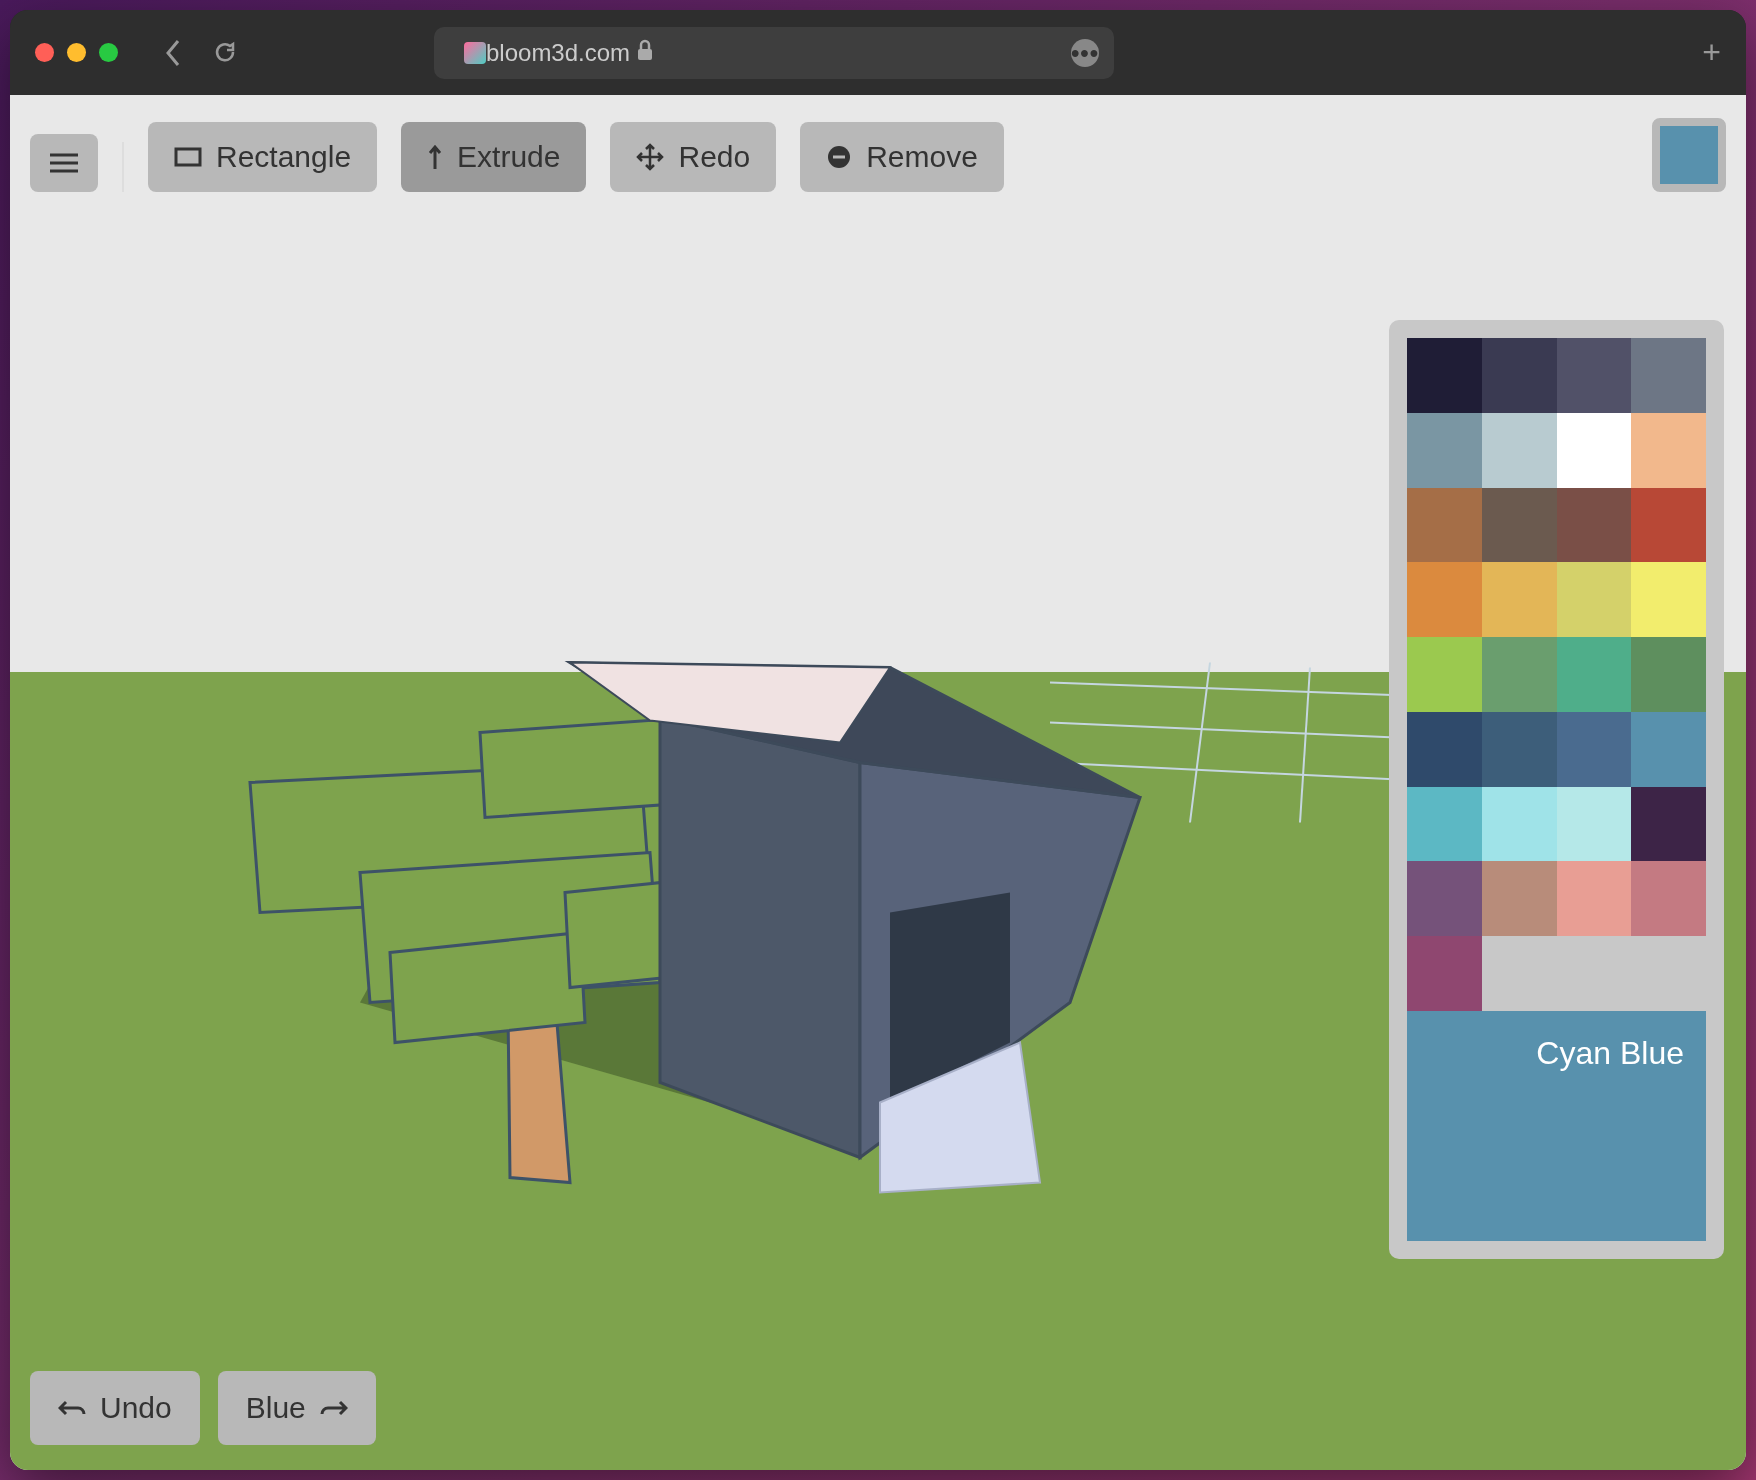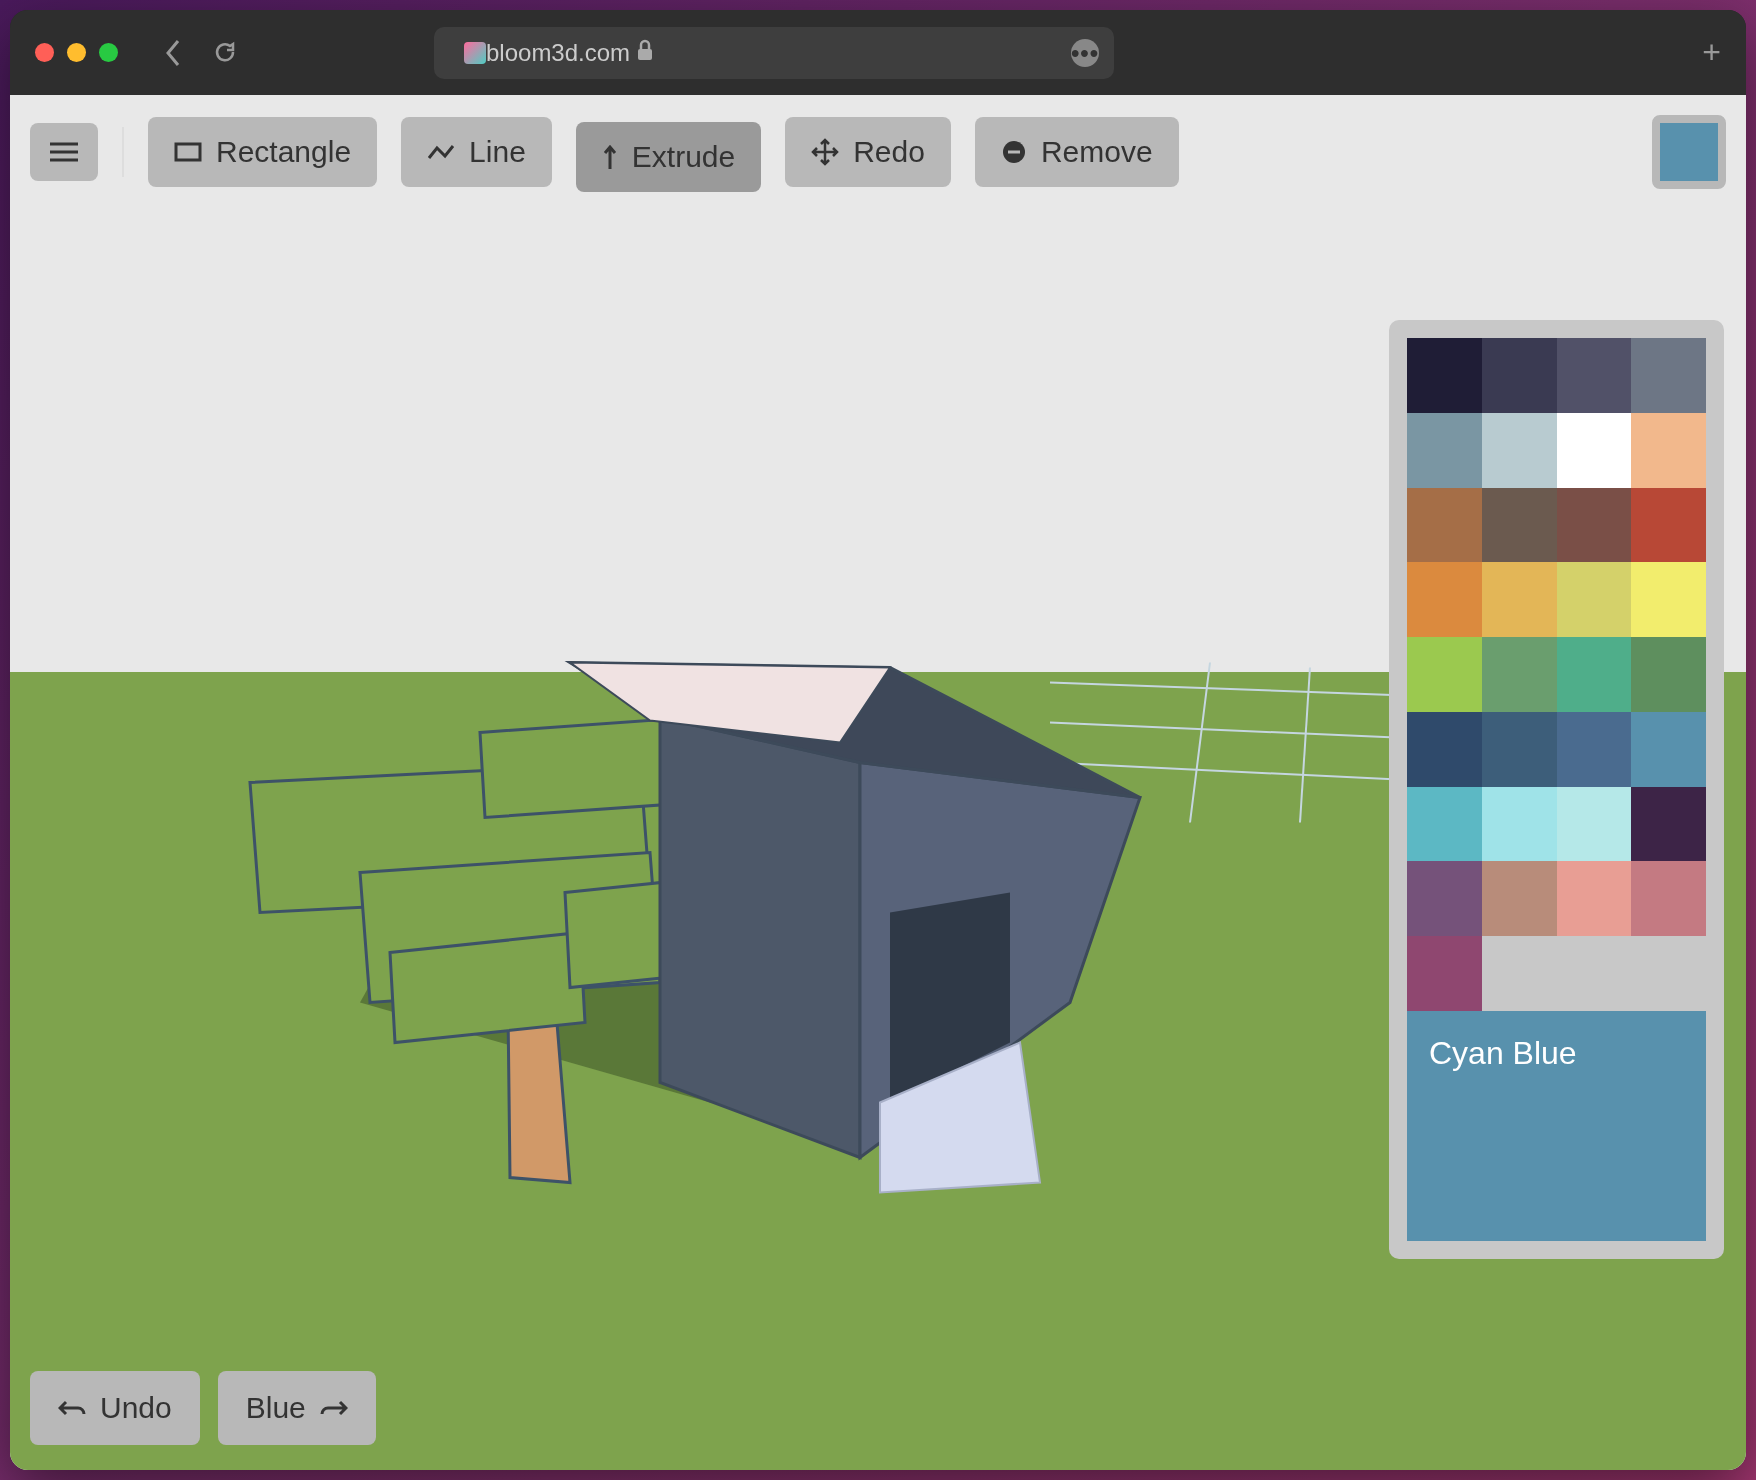--- a/index.html
+++ b/index.html
@@ -100,21 +100,21 @@
       position: relative;
       overflow: hidden;
     }
     .toolbar {
       position: absolute;
       top: 17px;
       left: 20px;
       right: 20px;
       display: flex;
       gap: 24px;
-      align-items: center;
+      align-items: flex-end;
       z-index: 10;
     }
     .tool-btn {
       background: #b8b8b8;
       border: none;
       border-radius: 8px;
       padding: 18px 26px;
       font-size: 30px;
       color: #333;
       display: flex;
@@ -296,28 +296,20 @@
         </span>
       </button>
       <div class="divider"></div>
       <button class="tool-btn">
         <span class="icon">
           <svg width="28" height="20" viewBox="0 0 28 20">
               <rect x="2" y="2" width="24" height="16" stroke="#333" stroke-width="3" fill="none"></rect>
             </svg>
         </span>
         <span>Rectangle</span>
-      </button>
-      <button class="tool-btn">
-        <span class="icon">
-          <svg width="28" height="20" viewBox="0 0 28 20">
-              <path d="M2 16 L10 6 L18 14 L26 4" stroke="#333" stroke-width="3" fill="none"></path>
-            </svg>
-        </span>
-        <span>Line</span>
       </button>
       <button class="tool-btn active">
         <span class="icon">
           <svg width="16" height="28" viewBox="0 0 16 28">
               <path d="M8 26 L8 4 M3 10 L8 4 L13 10" stroke="#333" stroke-width="3" fill="none"></path>
             </svg>
         </span>
         <span>Extrude</span>
       </button>
       <button class="tool-btn">
@@ -372,21 +364,21 @@
           <div class="color-cell" style="background: rgb(61, 36, 71);"></div>
           <div class="color-cell" style="background: rgb(117, 82, 122);"></div>
           <div class="color-cell" style="background: rgb(184, 140, 122);"></div>
           <div class="color-cell" style="background: rgb(232, 158, 148);"></div>
           <div class="color-cell" style="background: rgb(196, 122, 130);"></div>
           <div class="color-cell" style="background: rgb(143, 71, 112);"></div>
           <div class="color-cell" style="background: rgb(200, 200, 200);"></div>
           <div class="color-cell" style="background: rgb(200, 200, 200);"></div>
           <div class="color-cell" style="background: rgb(200, 200, 200);"></div>
         </div>
-      <div class="selected-color-preview" style="background: rgb(88, 145, 173);">
+      <div class="selected-color-preview" style="background: rgb(88, 145, 173); text-align: right;">
         <div class="selected-color-name">Cyan Blue</div>
       </div>
     </div>
 
     <div class="bottom-bar">
       <button class="bottom-btn">
         <span class="icon">
           <svg width="28" height="18" viewBox="0 0 28 18">
               <path d="M8 3 L2 9 L8 15 M2 9 L20 9 A6 6 0 0 1 26 15" stroke="#333" stroke-width="3" fill="none"></path>
             </svg>

